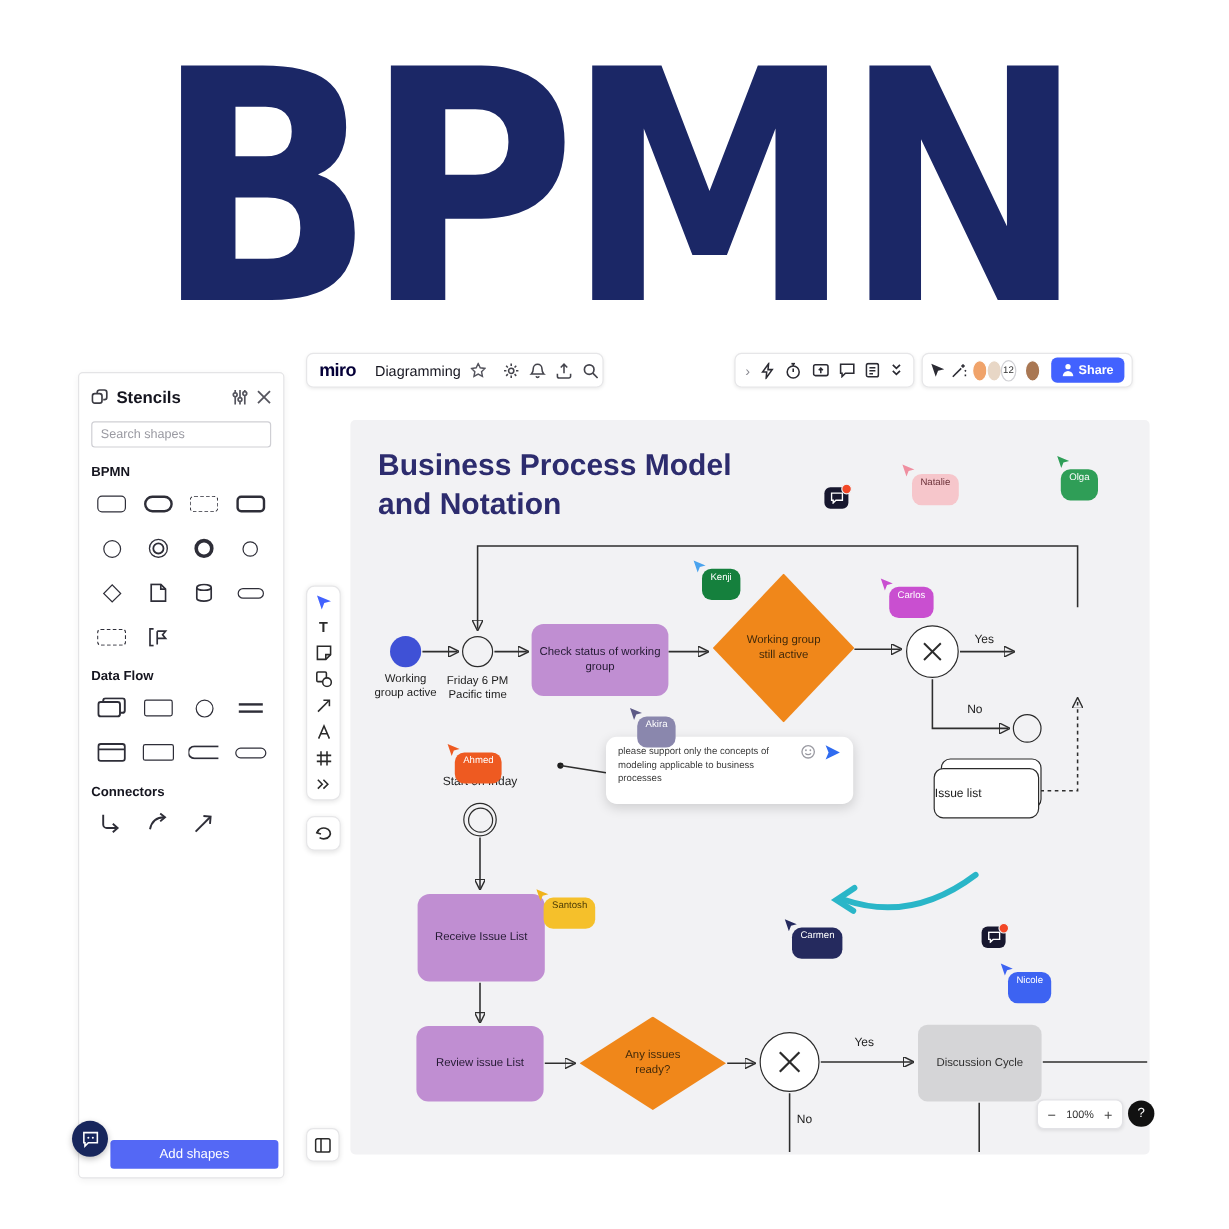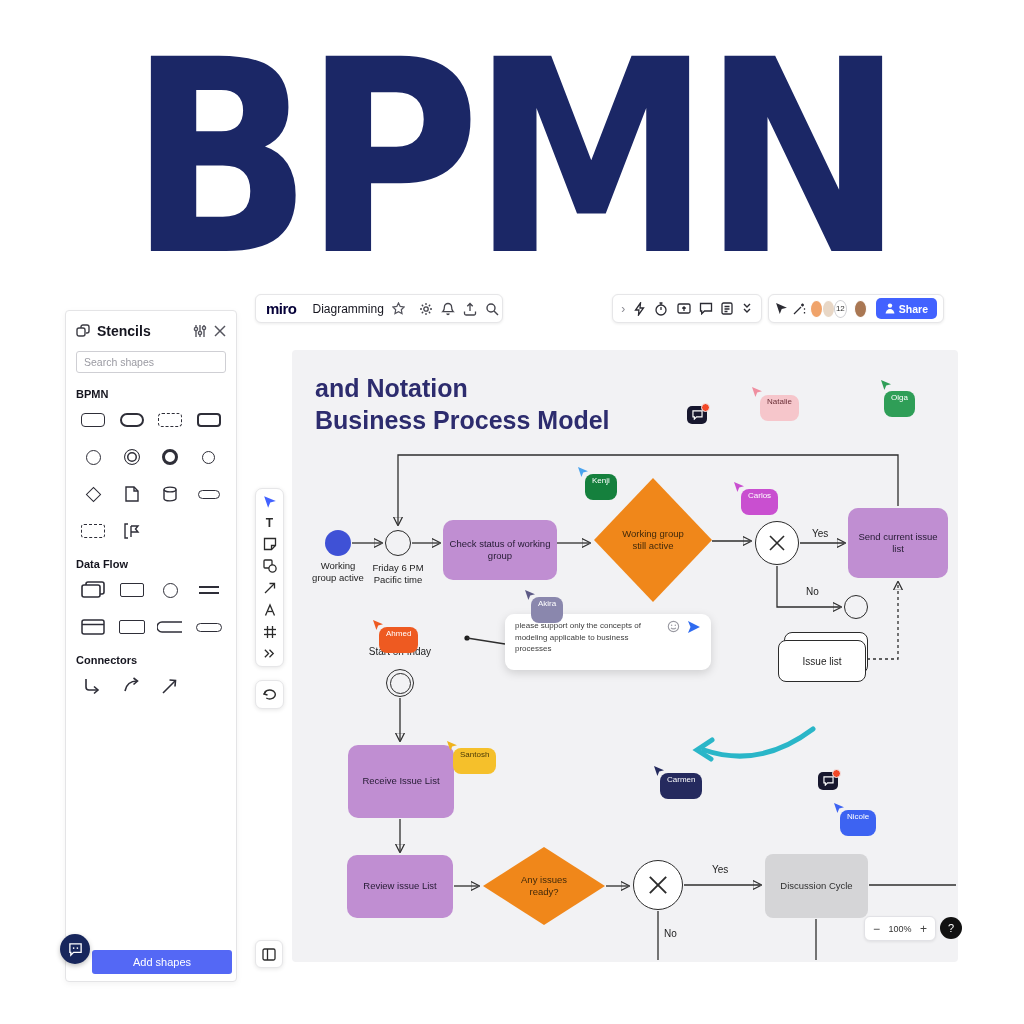--- a/index.html
+++ b/index.html
@@ -82,21 +82,21 @@
            line-height:1.3;color:#41290a;cursor:pointer}
   .gw{position:absolute;background:#fff;border:1.5px solid #2b2b2b;border-radius:50%;box-sizing:border-box;
       display:flex;align-items:center;justify-content:center;cursor:pointer}
   .evt{position:absolute;border:1.5px solid #2b2b2b;border-radius:50%;background:#f2f2f4;box-sizing:border-box;cursor:pointer}
   .evt-blue{position:absolute;border-radius:50%;background:#3f51d6;cursor:pointer}
   .evt-dbl{position:absolute;width:28px;height:28px;border:1.5px solid #2b2b2b;border-radius:50%;box-sizing:border-box;cursor:pointer}
   .evt-dbl::after{content:'';position:absolute;inset:2.5px;border:1.5px solid #2b2b2b;border-radius:50%}
   .lbl{position:absolute;font-size:9.5px;color:#1d1d1d;text-align:center;line-height:1.3}
   .yn{position:absolute;font-size:10px;color:#1d1d1d}
   .doc{position:absolute;background:#fff;border:1.4px solid #2b2b2b;border-radius:8px;box-sizing:border-box;
-       display:flex;align-items:center;justify-content:center;font-size:10px;cursor:pointer}
+       display:flex;align-items:center;justify-content:flex-start;font-size:10px;cursor:pointer}
 
   .cmt{position:absolute;left:505px;top:614px;width:206px;height:56px;background:#fff;border-radius:9px;
        box-shadow:0 3px 10px rgba(0,0,0,.15);display:flex;gap:7px;padding:6px 10px;
        box-sizing:border-box;cursor:pointer}
   .cmt-text{width:146px;font-size:8px;color:#3c3c3c;line-height:1.45;text-align:left}
 
   .pl{position:absolute;height:26px;line-height:14px;padding:0 7px;border-radius:8px;font-size:8px;white-space:nowrap}
   .k-natalie{background:#f6c6cb;color:#6b3038}
   .k-olga{background:#2f9e57;color:#fff}
   .k-kenji{background:#15803d;color:#fff}
@@ -422,22 +422,22 @@
     <path d="M816 919 V960"></path>
     <path d="M869 885 H956"></path>
     <circle cx="467" cy="638" r="2.6" fill="#1d1d1d"></circle>
     <path d="M467 638 L505 644"></path>
     <path class="doodle" d="M437 476 L441.5 487 L453 492 L441.5 497 L437 508 L432.5 497 L421 492 L432.5 487 Z" fill="#ef8e9e"></path>
     <path class="teal" d="M813 729 Q760 769 704 750"></path>
     <path class="teal" d="M712 740 L697 750 L711 759"></path>
   </svg>
 
   <div class="btitle">
+    <div>Business Process Model</div>
     <div>and Notation</div>
-    <div>Business Process Model</div>
   </div>
 
   <div class="evt-blue" style="left:325px;top:530px;width:26px;height:26px"></div>
   <div class="lbl" style="left:310px;top:560px;width:56px">Working group active</div>
 
   <div class="evt" style="left:385px;top:530px;width:26px;height:26px"></div>
   <div class="lbl" style="left:366px;top:562px;width:64px">Friday 6 PM Pacific time</div>
 
   <div class="task purple" style="left:443px;top:520px;width:114px;height:60px">
     <span>Check status of working group</span>
@@ -450,23 +450,20 @@
   <div class="gw" style="left:755px;top:521px;width:44px;height:44px">
     <svg width="24" height="24" viewBox="0 0 24 24" stroke="#2b2b2b" stroke-width="1.6">
         <line x1="5" y1="5" x2="19" y2="19"></line>
         <line x1="19" y1="5" x2="5" y2="19"></line>
       </svg>
   </div>
 
   <span class="yn" style="left:812px;top:528px">Yes</span>
   <span class="yn" style="left:806px;top:586px">No</span>
 
-  <div class="task purple" style="left:848px;top:508px;width:100px;height:70px">
-    <span>Send current issue list</span>
-  </div>
 
   <div class="evt" style="left:844px;top:595px;width:24px;height:24px"></div>
 
   <div class="doc" style="left:784px;top:632px;width:84px;height:42px"></div>
   <div class="doc" style="left:778px;top:640px;width:88px;height:42px">
     <span>Issue list</span>
   </div>
 
   <div class="cmt">
     <div class="cmt-text">please support only the concepts of modeling applicable to business processes</div>

